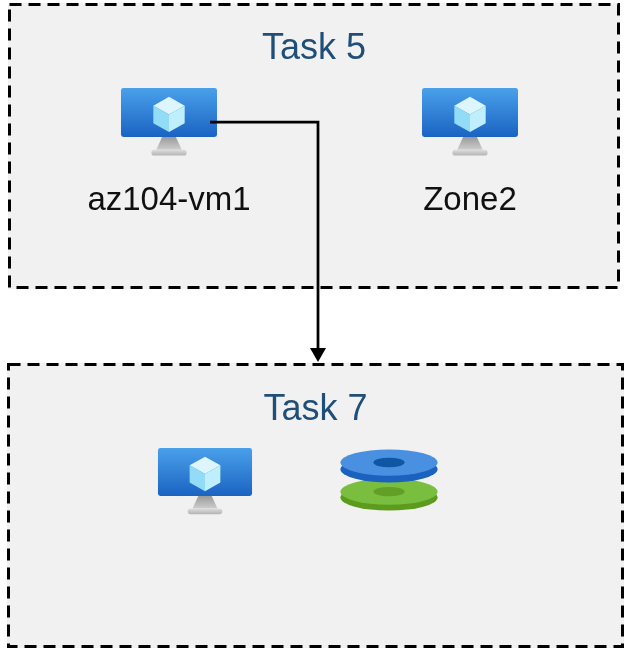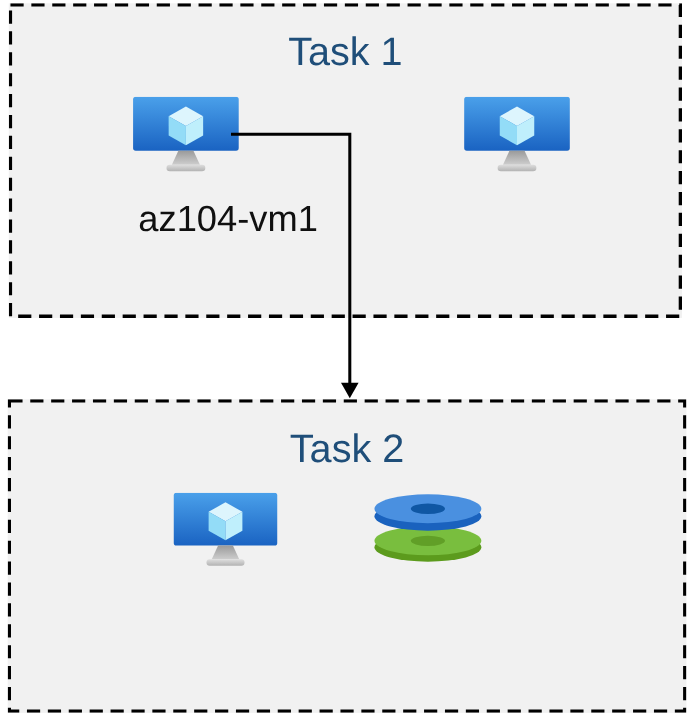--- a/index.html
+++ b/index.html
@@ -10,21 +10,21 @@
   .task2{left:7px;top:363px;width:617px;height:285px;}
   .box-border{position:absolute;left:0;top:0;pointer-events:none;}
   .task-title{position:absolute;left:0;right:0;text-align:center;color:#1f4e79;
               font-size:36px;line-height:1.1;font-weight:400;}
   .task1 .task-title{top:24px;}
   .task2 .task-title{top:25px;}
   .vm-group{position:absolute;width:240px;text-align:center;top:85px;}
   .vm-group.vm1{left:41px;}
   .vm-group.vm2{left:342px;}
   .vm-icon{width:98px;height:auto;display:block;margin:0 auto;}
-  .vm-label{margin-top:21px;font-size:33px;line-height:37px;color:#101010;text-align:right;}
+  .vm-label{margin-top:21px;font-size:33px;line-height:37px;color:#101010;}
   .t2-vm-icon{position:absolute;left:150px;top:85px;width:96px;height:auto;}
   .disk-icon{position:absolute;left:331px;top:83px;width:102px;height:68px;}
   .caption{position:absolute;left:99px;width:360px;top:192px;text-align:center;
            font-size:33px;line-height:38px;color:#101010;}
   .connector{position:absolute;left:0;top:0;z-index:3;pointer-events:none;}
   .hidden-defs{position:absolute;width:0;height:0;}
 </style>
 </head>
 <body>
 
@@ -44,21 +44,21 @@
     </linearGradient>
   </defs>
 </svg>
 
 <div class="canvas">
 
   <div class="task-box task1">
     <svg class="box-border" width="612" height="286">
       <rect x="1.5" y="1.5" width="609" height="283" fill="none" stroke="#000000" stroke-width="3" stroke-dasharray="12 7"></rect>
     </svg>
-    <div class="task-title">Task 1</div>
+    <div class="task-title">Task 5</div>
 
     <div class="vm-group vm1">
       <svg class="vm-icon" viewBox="0 0 100 72">
         <rect x="1" y="0" width="98" height="50" rx="2.5" fill="url(#g-mon)"></rect>
         <polygon points="43,50 57,50 63,63 37,63" fill="url(#g-stand)"></polygon>
         <rect x="32" y="63" width="36" height="6" rx="3" fill="url(#g-base)"></rect>
         <polygon points="50,9 66,18 50,27 34,18" fill="#ddf5fd"></polygon>
         <polygon points="34,18 50,27 50,45 34,36" fill="#93dcf7"></polygon>
         <polygon points="66,18 50,27 50,45 66,36" fill="#bfeffc"></polygon>
       </svg>
@@ -70,34 +70,35 @@
     <div class="vm-group vm2">
       <svg class="vm-icon" viewBox="0 0 100 72">
         <rect x="1" y="0" width="98" height="50" rx="2.5" fill="url(#g-mon)"></rect>
         <polygon points="43,50 57,50 63,63 37,63" fill="url(#g-stand)"></polygon>
         <rect x="32" y="63" width="36" height="6" rx="3" fill="url(#g-base)"></rect>
         <polygon points="50,9 66,18 50,27 34,18" fill="#ddf5fd"></polygon>
         <polygon points="34,18 50,27 50,45 34,36" fill="#93dcf7"></polygon>
         <polygon points="66,18 50,27 50,45 66,36" fill="#bfeffc"></polygon>
       </svg>
       <div class="vm-label">
+        <div>Zone2</div>
       </div>
     </div>
   </div>
 
   <svg class="connector" width="628" height="654">
     <path d="M210,122 H318 V349" stroke="#000000" stroke-width="2.75" fill="none"></path>
     <polygon points="310,348 326,348 318,362" fill="#000000"></polygon>
   </svg>
 
   <div class="task-box task2">
     <svg class="box-border" width="617" height="285">
       <rect x="1.5" y="1.5" width="614" height="282" fill="none" stroke="#000000" stroke-width="3" stroke-dasharray="12 7"></rect>
     </svg>
-    <div class="task-title">Task 2</div>
+    <div class="task-title">Task 7</div>
 
     <svg class="t2-vm-icon" viewBox="0 0 100 72">
       <rect x="1" y="0" width="98" height="50" rx="2.5" fill="url(#g-mon)"></rect>
       <polygon points="43,50 57,50 63,63 37,63" fill="url(#g-stand)"></polygon>
       <rect x="32" y="63" width="36" height="6" rx="3" fill="url(#g-base)"></rect>
       <polygon points="50,9 66,18 50,27 34,18" fill="#ddf5fd"></polygon>
       <polygon points="34,18 50,27 50,45 34,36" fill="#93dcf7"></polygon>
       <polygon points="66,18 50,27 50,45 66,36" fill="#bfeffc"></polygon>
     </svg>
 

